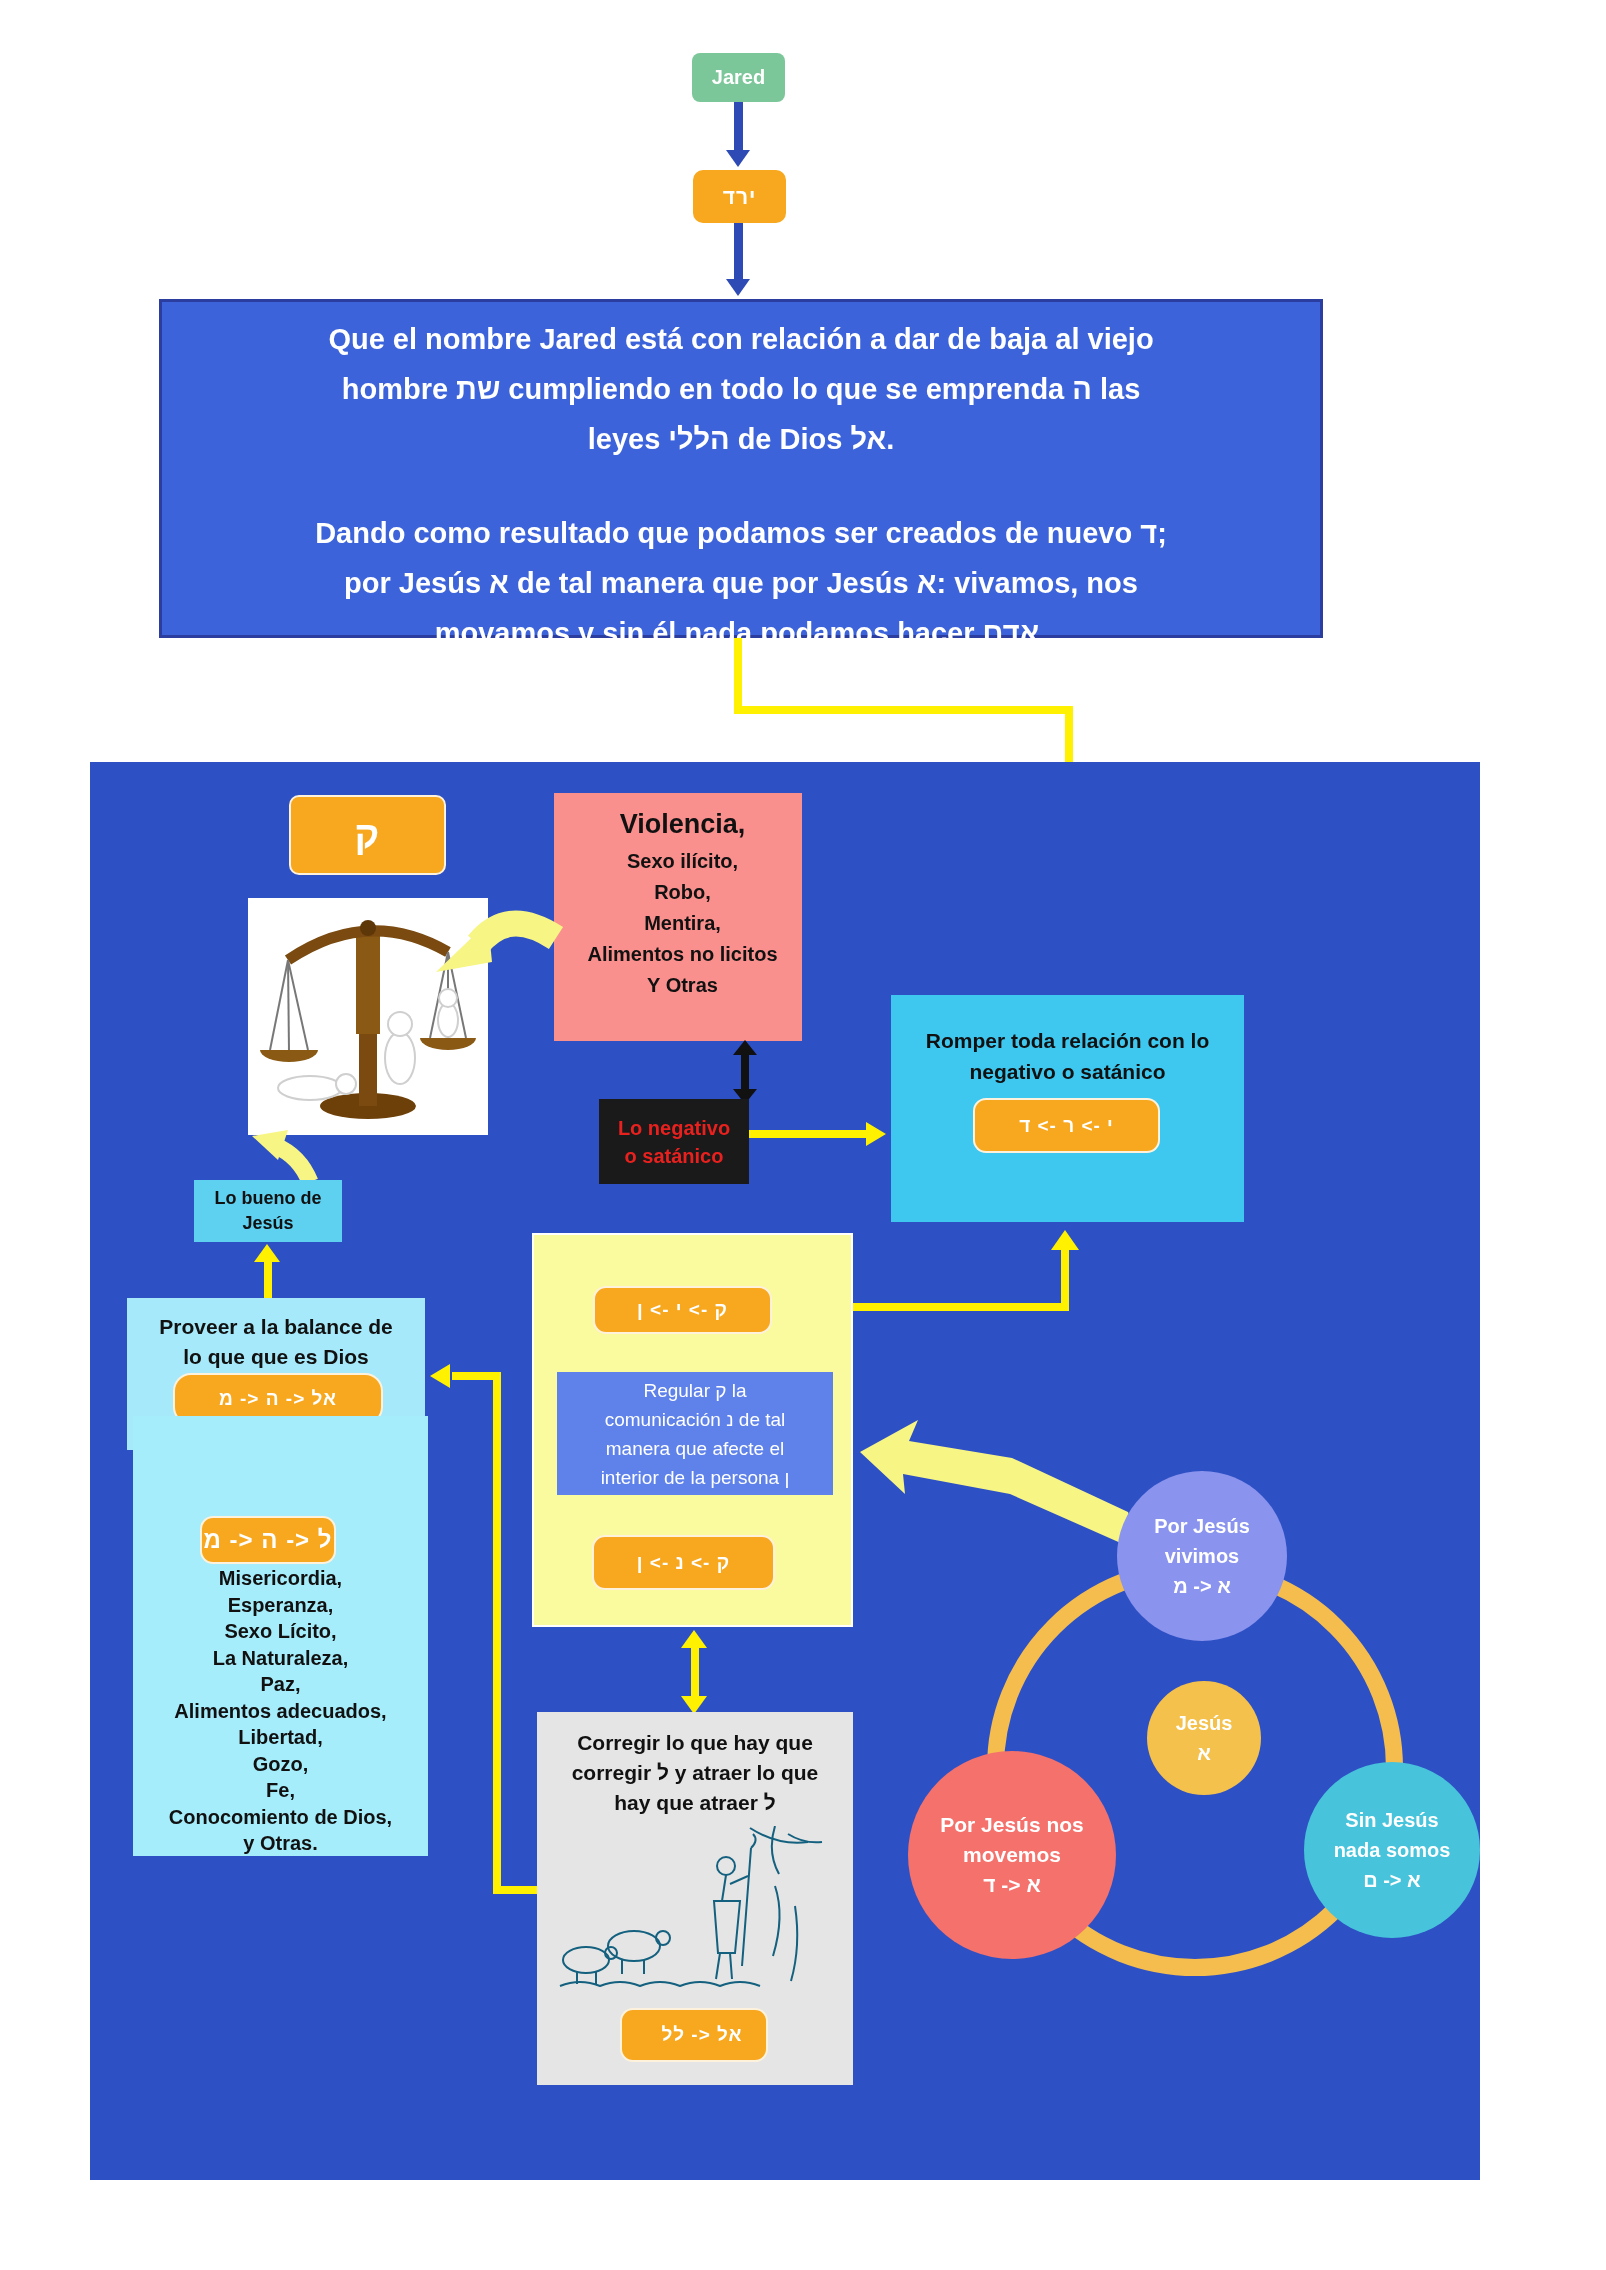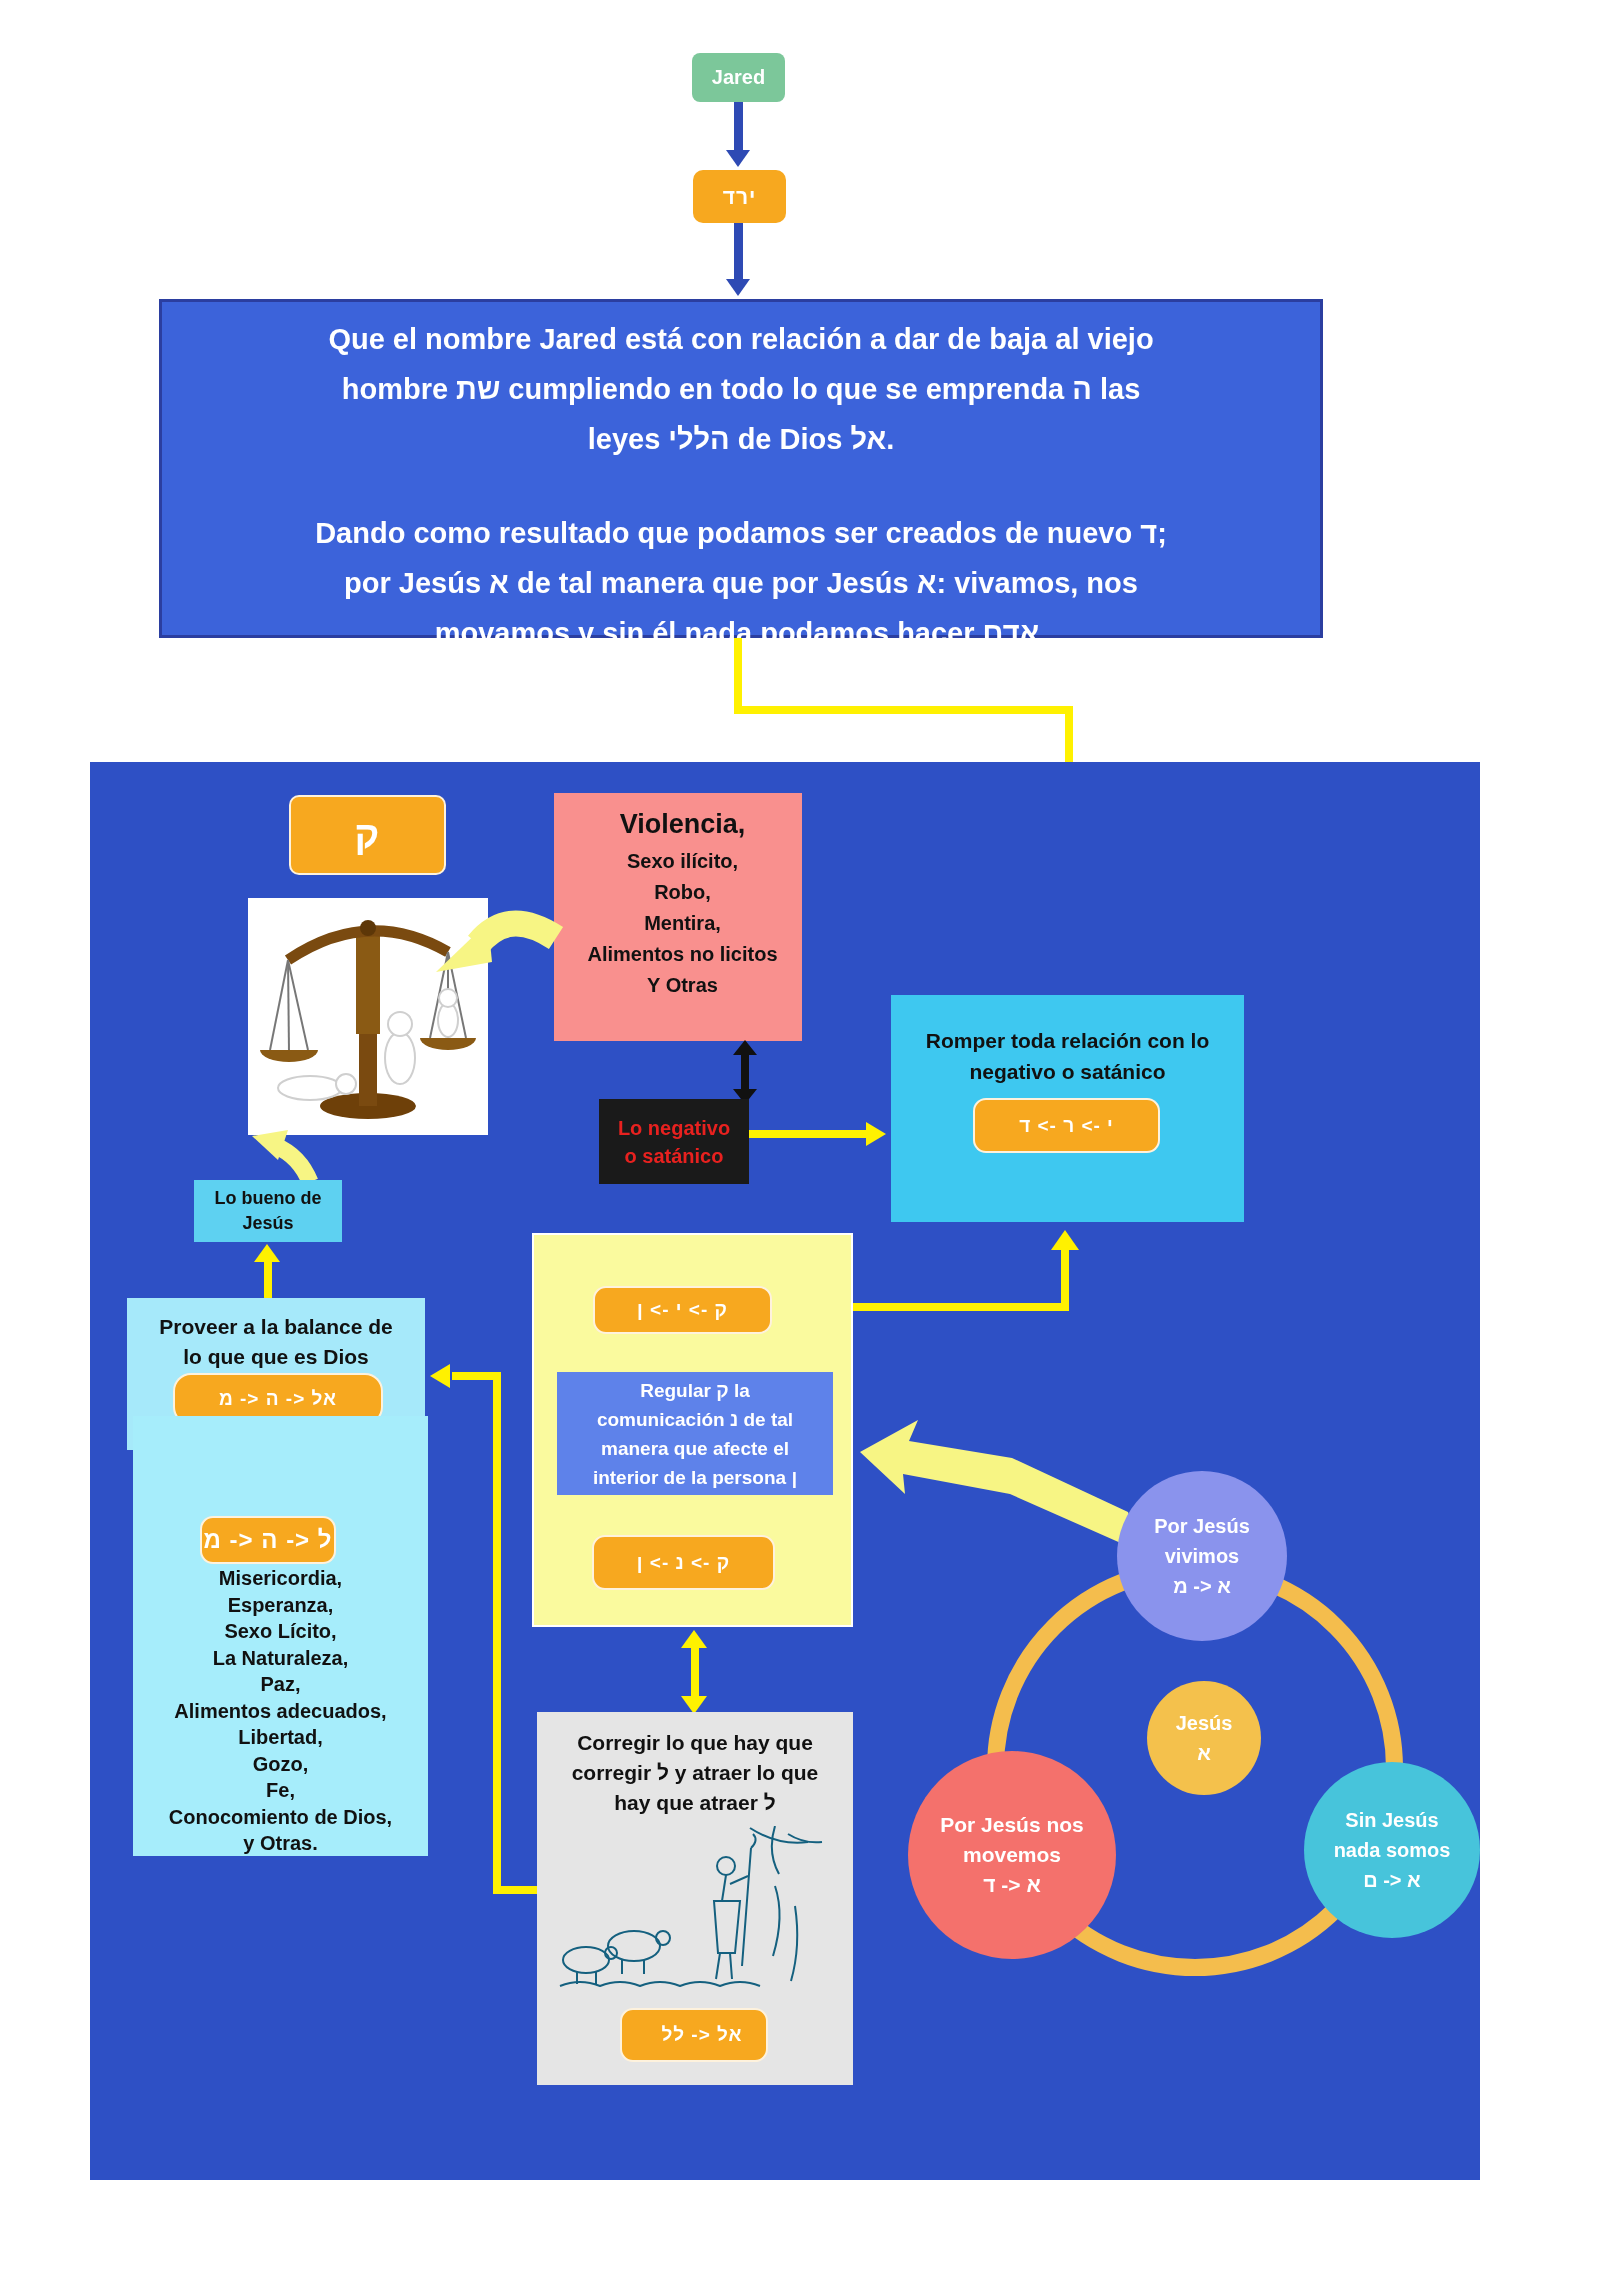--- a/index.html
+++ b/index.html
@@ -170,21 +170,21 @@
     </div>
   </div>
   <div class="chip bidi" style="left:200px;top:1516px;width:136px;height:48px;font-size:24px;">
     <span>ל &lt;- ה &lt;- מ</span>
   </div>
 
   <div class="abs" style="left:532px;top:1233px;width:321px;height:394px;background:#FAFA9E;border:2px solid #ffffff;box-sizing:border-box;"></div>
   <div class="chip bidi" style="left:593px;top:1286px;width:179px;height:48px;">
     <span>ק -&gt; י -&gt; ן</span>
   </div>
-  <div class="abs center bidi" style="left:557px;top:1372px;width:276px;height:123px;background:#5E82EA;color:#fff;font-weight:700;font-size:19px;line-height:29px;padding-top:4px;box-sizing:border-box;">
+  <div class="abs center bidi" style="left:557px;top:1372px;width:276px;height:123px;background:#5E82EA;color:#fff;font-weight:400;font-size:19px;line-height:29px;padding-top:4px;box-sizing:border-box;">
     <div>Regular ק la</div>
     <div>comunicación נ de tal</div>
     <div>manera que afecte el</div>
     <div>interior de la persona ן</div>
   </div>
   <div class="chip bidi" style="left:592px;top:1535px;width:183px;height:55px;">
     <span>ק -&gt; נ -&gt; ן</span>
   </div>
 
   <div class="conn" style="left:493px;top:1372px;width:8px;height:522px;"></div>

